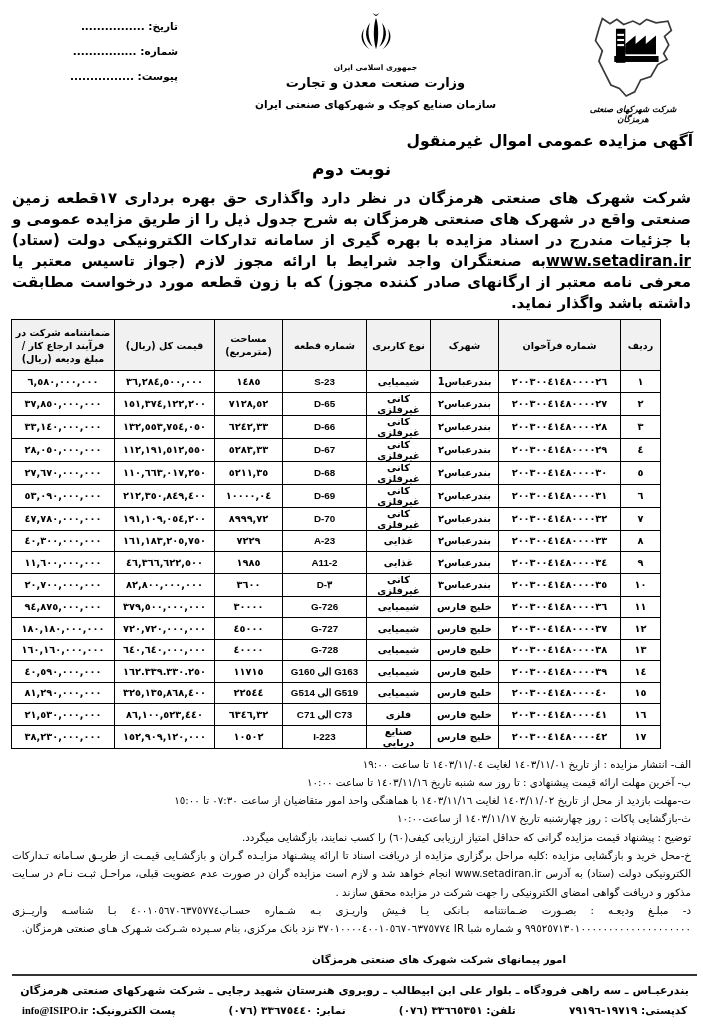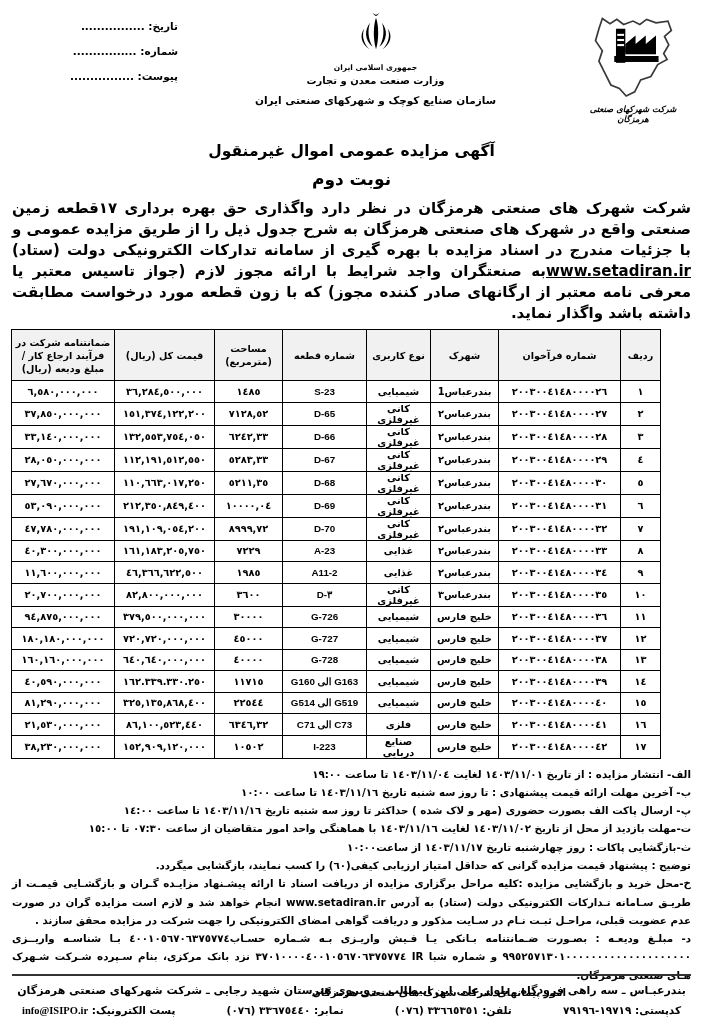--- a/index.html
+++ b/index.html
@@ -14,44 +14,44 @@
     direction:rtl;
     font-family:"DejaVu Sans",sans-serif;
     overflow:hidden;
   }
   
   .letterhead{display:flex;align-items:flex-start;height:124px;}
   .lh-right{width:120px;text-align:center;padding-top:2px;}
   .lh-right .cap{font-size:8.5px;font-weight:bold;margin-top:2px;font-style:italic;}
   .lh-center{flex:1;text-align:center;padding-top:2px;}
   .lh-center .l1{font-size:7.5px;font-weight:bold;margin-top:1px;}
-  .lh-center .l2{font-size:10px;font-weight:bold;margin-top:3px;}
+  .lh-center .l2{font-size:13px;font-weight:bold;margin-top:3px;}
   .lh-center .l3{font-size:10.5px;font-weight:bold;margin-top:8px;}
   .lh-left{width:168px;padding-top:12px;}
   .lh-left .fld{font-size:10.5px;font-weight:bold;margin-bottom:13px;letter-spacing:.5px;}
   
-  .title1{text-align:center;font-size:15.5px;font-weight:bold;margin-top:10px;}
+  .title1{text-align:right;font-size:15.5px;font-weight:bold;}
   .title2{text-align:center;font-size:17px;font-weight:bold;margin-top:9px;}
   
   .intro{margin:9px 2px 5px;font-size:15px;font-weight:bold;line-height:21px;text-align:justify;}
   .intro .url{text-decoration:underline;}
   
   table.auction{border-collapse:collapse;table-layout:fixed;width:649px;margin-right:32px;}
   table.auction th,table.auction td{
     border:1px solid #000;text-align:center;vertical-align:middle;padding:0 1px;
   }
   table.auction th{background:#f1f1f1;font-size:9.6px;font-weight:bold;height:50px;line-height:13px;}
   table.auction td{height:20.5px;font-size:9.8px;font-weight:bold;}
   td.latin,.plot{font-family:Liberation Sans, sans-serif;font-size:10.5px;direction:ltr;margin-left:37px;}
   
-  .notes{margin:6px 2px 2px;font-size:10.3px;font-weight:bold;line-height:18.3px;}
+  .notes{margin:6px 2px 16px;font-size:10.3px;font-weight:normal;line-height:18.3px;}
   .notes .just{text-align:justify;}
   .signature{margin-top:0;text-align:center;padding-left:175px;font-size:10.3px;font-weight:bold;}
   
-  .footer{position:absolute;left:10px;right:10px;bottom:8px;}
+  .footer{position:absolute;left:10px;right:4px;bottom:8px;}
   .footer .rule{border-top:2.5px solid #333;margin:0 2px;}
   .footer .addr{text-align:center;font-size:11px;font-weight:bold;margin-top:8px;}
   .footer .contacts{display:flex;justify-content:space-between;padding:7px 12px 0;font-size:10.5px;font-weight:bold;}
   .footer .email{font-family:Liberation Serif, serif;}
   svg{display:block;margin:0 auto;}
 </style>
 </head>
 <body>
 
 <div class="page">
@@ -313,21 +313,20 @@
       <td>١٠٥٠٢</td>
       <td>١٥٢,٩٠٩,١٢٠,٠٠٠</td>
       <td>٣٨,٢٣٠,٠٠٠,٠٠٠</td>
     </tr>
   </tbody>
   </table>
 
   <div class="notes">
     <div>الف- انتشار مزایده : از تاریخ ١٤٠٣/١١/٠١ لغایت ١٤٠٣/١١/٠٤ تا ساعت ١٩:٠٠</div>
     <div>ب- آخرین مهلت ارائه قیمت پیشنهادی : تا روز سه شنبه تاریخ ١٤٠٣/١١/١٦ تا ساعت ١٠:٠٠</div>
-    <div>پ- ارسال پاکت الف بصورت حضوری (مهر و لاک شده ) حداکثر تا روز سه شنبه تاریخ ١٤٠٣/١١/١٦ تا ساعت ١٤:٠٠</div>
     <div>ت-مهلت بازدید از محل از تاریخ ١٤٠٣/١١/٠٢ لغایت ١٤٠٣/١١/١٦ با هماهنگی واحد امور متقاضیان از ساعت ٠٧:٣٠ تا ١٥:٠٠</div>
     <div>ث-بازگشایی پاکات : روز چهارشنبه تاریخ ١٤٠٣/١١/١٧ از ساعت١٠:٠٠</div>
     <div>توضیح : پیشنهاد قیمت مزایده گرانی که حداقل امتیاز ارزیابی کیفی(٦٠) را کسب نمایند، بازگشایی میگردد.</div>
     <div class="just">خ-محل خرید و بازگشایی مزایده :کلیه مراحل برگزاری مزایده از دریافت اسناد تا ارائه پیشـنهاد مزایـده گـران و بازگشـایی قیمـت از طریـق سـامانه تـدارکات الکترونیکی دولت (ستاد) به آدرس www.setadiran.ir انجام خواهد شد و لازم است مزایده گران در صورت عدم عضویت قبلی، مراحـل ثبـت نـام در سـایت مذکور و دریافت گواهی امضای الکترونیکی را جهت شرکت در مزایده محقق سازند .</div>
     <div class="just">د- مبلـغ ودیعـه : بصـورت ضـمانتنامه بـانکی یـا فـیش واریـزی بـه شـماره حسـاب٤٠٠١٠٥٦٧٠٦٣٧٥٧٧٤ بـا شناسـه واریــزی ٩٩٥٢٥٧١٣٠١٠٠٠٠٠٠٠٠٠٠٠٠٠٠٠٠٠٠٠٠ و شماره شبا IR ٣٧٠١٠٠٠٠٤٠٠١٠٥٦٧٠٦٣٧٥٧٧٤ نزد بانک مرکزی، بنام سـپرده شـرکت شـهرک هـای صنعتی هرمزگان.</div>
   </div>
 
   <div class="signature">امور پیمانهای شرکت شهرک های صنعتی هرمزگان</div>
 
   <div class="footer">

